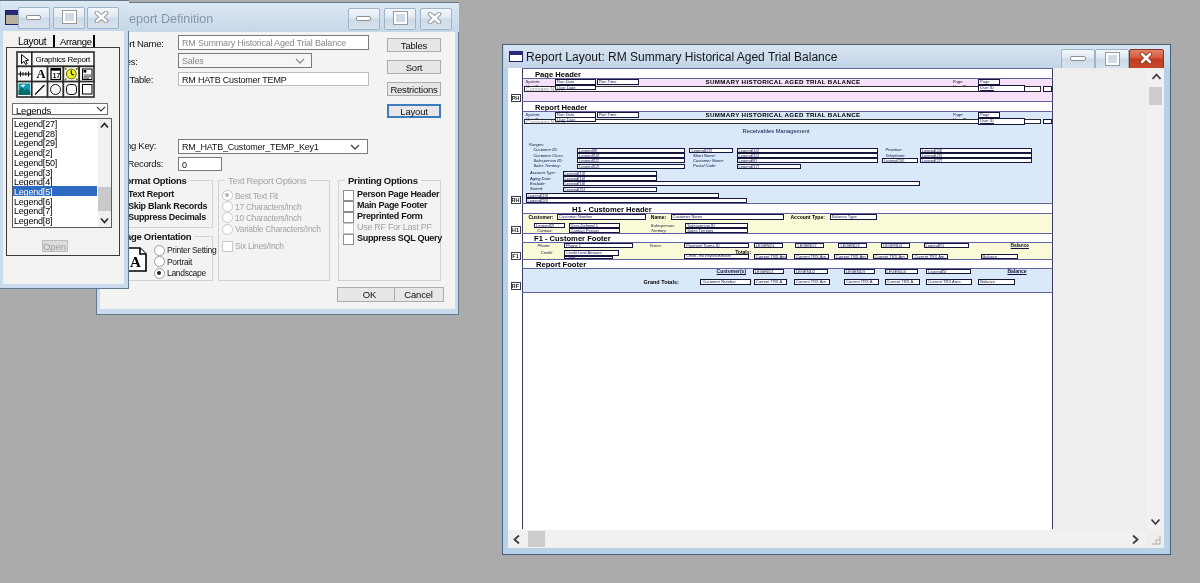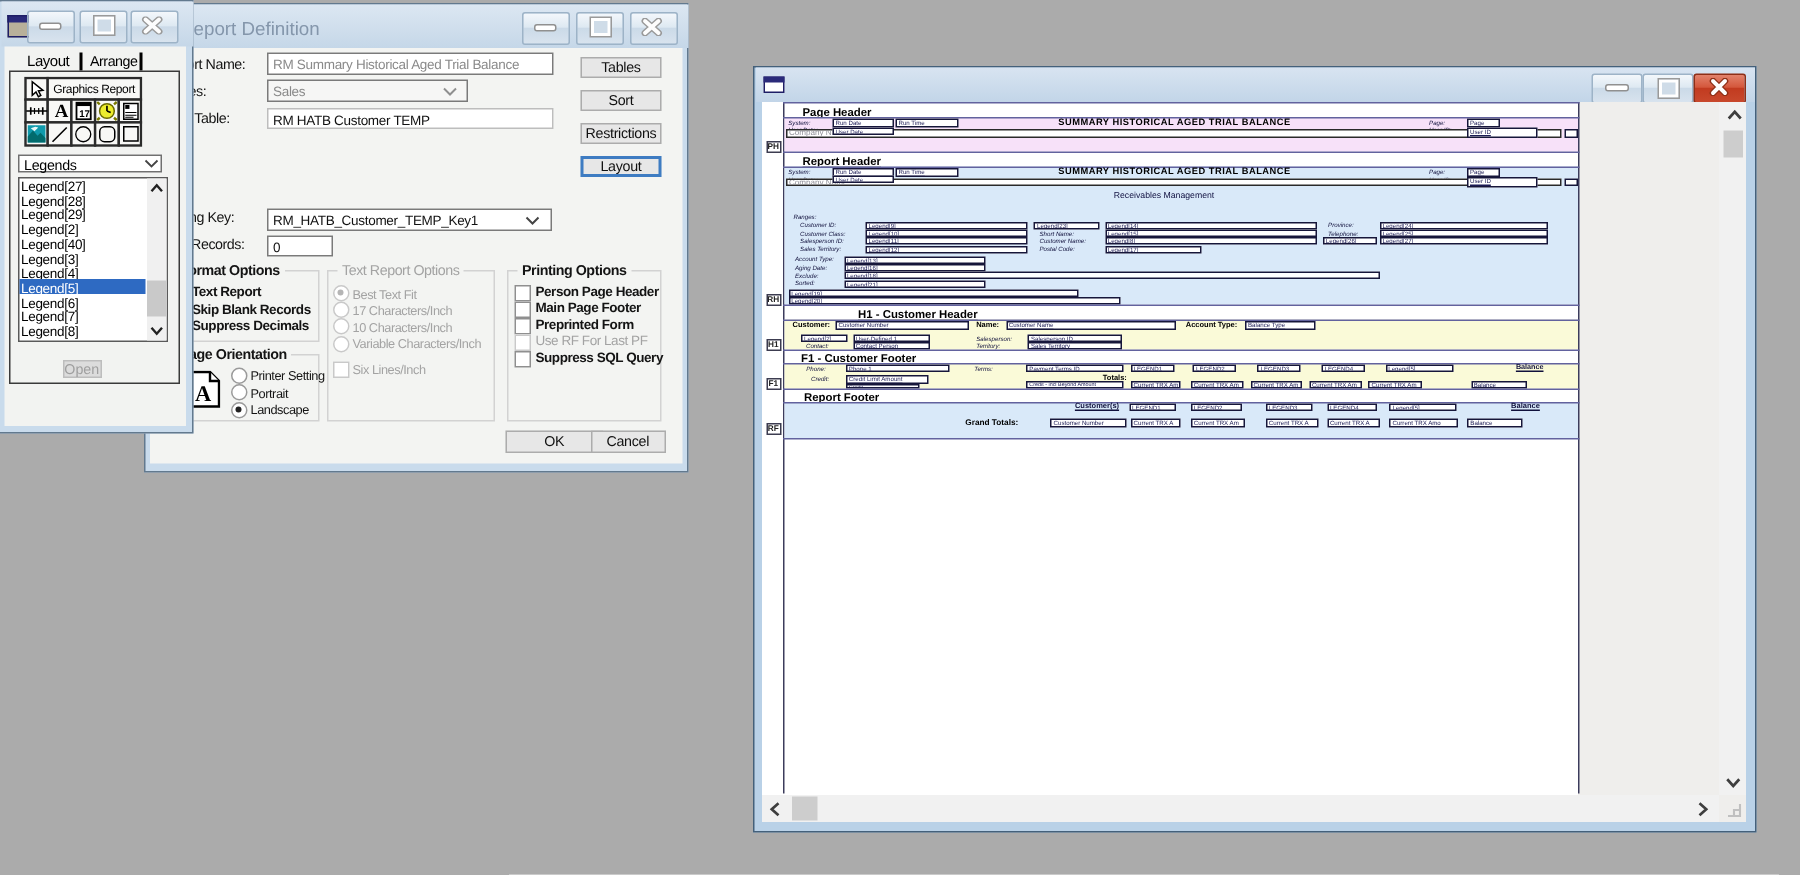--- a/index.html
+++ b/index.html
@@ -185,21 +185,21 @@
 <div class="ab" style="left:12px;top:101.5px;width:96px;height:12.5px;background:#fff;border:1px solid #707070;box-sizing:border-box;"></div>
 <div class="ab" style="left:16px;top:103.5px;font-size:9.5px;letter-spacing:-0.2px;color:#000;">Legends</div>
 <svg class="ab" style="left:96px;top:105px" width="10" height="6" viewBox="0 0 10 6">
         <path d="M1 1 L5 5 L9 1" stroke="#444" stroke-width="1.2" fill="none"></path>
       </svg>
 <div class="ab" style="left:12px;top:117px;width:100px;height:110px;background:#fff;border:1px solid #5a5a5a;box-sizing:border-box;overflow:hidden;"></div>
 <div class="ab" style="left:14px;top:118px;font-size:9px;letter-spacing:-0.2px;color:#000;">Legend[27]</div>
 <div class="ab" style="left:14px;top:127.7px;font-size:9px;letter-spacing:-0.2px;color:#000;">Legend[28]</div>
 <div class="ab" style="left:14px;top:137.4px;font-size:9px;letter-spacing:-0.2px;color:#000;">Legend[29]</div>
 <div class="ab" style="left:14px;top:147.1px;font-size:9px;letter-spacing:-0.2px;color:#000;">Legend[2]</div>
-<div class="ab" style="left:14px;top:156.8px;font-size:9px;letter-spacing:-0.2px;color:#000;">Legend[40]</div>
+<div class="ab" style="left:14px;top:156.8px;font-size:9px;letter-spacing:-0.2px;color:#000;">Legend[50]</div>
 <div class="ab" style="left:14px;top:166.5px;font-size:9px;letter-spacing:-0.2px;color:#000;">Legend[3]</div>
 <div class="ab" style="left:14px;top:176.2px;font-size:9px;letter-spacing:-0.2px;color:#000;">Legend[4]</div>
 <div class="ab" style="left:13px;top:185.4px;width:84px;height:10px;background:#2e6ac2;"></div>
 <div class="ab" style="left:14px;top:185.9px;font-size:9px;letter-spacing:-0.2px;color:#fff;">Legend[5]</div>
 <div class="ab" style="left:14px;top:195.6px;font-size:9px;letter-spacing:-0.2px;color:#000;">Legend[6]</div>
 <div class="ab" style="left:14px;top:205.3px;font-size:9px;letter-spacing:-0.2px;color:#000;">Legend[7]</div>
 <div class="ab" style="left:14px;top:215px;font-size:9px;letter-spacing:-0.2px;color:#000;">Legend[8]</div>
 <div class="ab" style="left:98px;top:118px;width:13px;height:108px;background:#f0f0f0;"></div>
 <svg class="ab" style="left:100px;top:121px" width="9" height="7" viewBox="0 0 9 7">
         <path d="M1 5.5 L4.5 1.5 L8 5.5" stroke="#222" stroke-width="1.6" fill="none"></path>
@@ -207,20 +207,21 @@
 <svg class="ab" style="left:100px;top:216px" width="9" height="7" viewBox="0 0 9 7">
         <path d="M1 1.5 L4.5 5.5 L8 1.5" stroke="#222" stroke-width="1.6" fill="none"></path>
       </svg>
 <div class="ab" style="left:98px;top:186px;width:13px;height:24px;background:#c9c9c9;"></div>
 <div class="ab" style="left:41.5px;top:239px;width:26px;height:12px;background:#dcdcdc;border:1px solid #bdbdbd;color:#9f9f9f;font-size:9.5px;text-align:center;line-height:11px;box-sizing:border-box;">Open</div>
 </div>
 <div class="win" style="left:502px;top:44px;width:669px;height:511px;background:#b9d1e7;border:1px solid #44607a;">
 <div class="ab" style="left:1px;top:0px;width:666px;height:23px;background:linear-gradient(#d8e4f1,#c2d5e8);"></div>
 <div class="ab" style="left:6px;top:6px;width:14px;height:11px;background:#fff;border:1.5px solid #1e1e66;box-sizing:border-box;"></div>
 <div class="ab" style="left:6px;top:6px;width:14px;height:4px;background:#2a2a7a;"></div>
+<div class="ab" style="left:23px;top:5px;font-size:12px;color:#161616;">Report Layout: RM Summary Historical Aged Trial Balance</div>
 <div class="tbtn" style="left:558px;top:4px;width:32px;height:18px;"></div>
 <div class="tbtn" style="left:592px;top:4px;width:32px;height:18px;"></div>
 <div class="tbtn tbtnr" style="left:626px;top:4px;width:33px;height:18px;"></div>
 <div class="ab" style="left:567px;top:11px;width:14px;height:3px;background:#fff;border:1px solid #909090;border-radius:2px;"></div>
 <div class="ab" style="left:603px;top:8px;width:9px;height:8px;border:2px solid #fff;outline:1px solid #9a9a9a;background:#cfdce8;"></div>
 <svg class="ab" style="left:636px;top:7px" width="14" height="12" viewBox="0 0 14 12">
         <path d="M3 2 L11 10 M11 2 L3 10" stroke="#8e2f17" stroke-width="4.4" stroke-linecap="round"></path>
         <path d="M3 2 L11 10 M11 2 L3 10" stroke="#fdfdfd" stroke-width="2.6" stroke-linecap="round"></path>
       </svg>
 <div class="ab" style="left:5px;top:23px;width:656px;height:480px;background:#fff;"></div>

